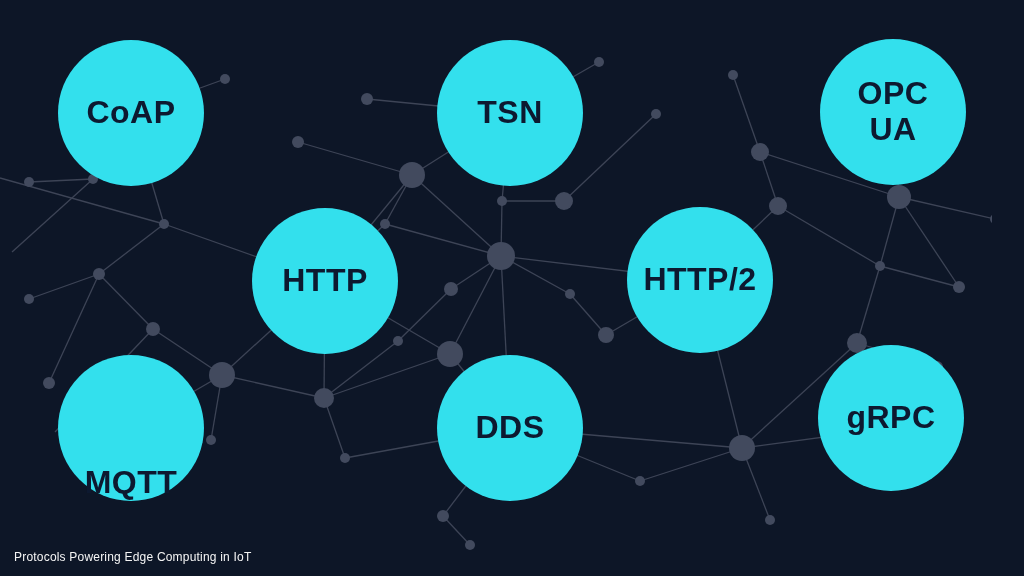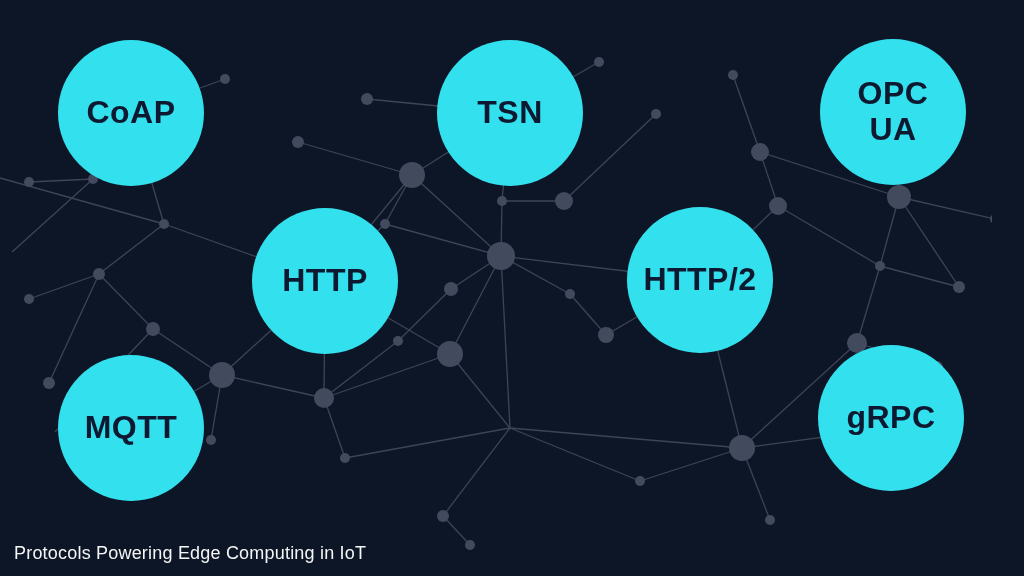--- a/index.html
+++ b/index.html
@@ -43,29 +43,29 @@
     line-height: 1.12;
     white-space: pre-line;
     letter-spacing: 0.5px;
   }
   
   .pos-coap  { left: 58px;  top: 40px;  }
   .pos-tsn   { left: 437px; top: 40px;  }
   .pos-opcua { left: 820px; top: 39px;  }
   .pos-amqp  { left: 252px; top: 208px; }
   .pos-http2 { left: 627px; top: 207px; }
-  .pos-mqtt  { left: 58px;  top: 355px; }
+  .pos-mqtt  { left: 58px;  top: 355px; align-items: flex-end; }
   .pos-dds   { left: 437px; top: 355px; }
   .pos-grpc  { left: 818px; top: 345px; }
   .caption {
     position: absolute;
     left: 14px;
     bottom: 12px;
     color: var(--caption, #f5f5f5);
-    font-size: 18px;
+    font-size: 12px;
     font-weight: 400;
     z-index: 3;
     letter-spacing: 0.2px;
   }
 </style>
 </head>
 <body>
 
 <div class="slide" style="--bg: #0d1627; --bubble: #33e0ed; --bubble-text: #0d1930; --caption: #f5f5f5;">
 
@@ -190,19 +190,22 @@
   </div>
   <div class="bubble pos-amqp">
     <span class="bubble-label">HTTP</span>
   </div>
   <div class="bubble pos-http2">
     <span class="bubble-label">HTTP/2</span>
   </div>
   <div class="bubble pos-mqtt">
     <span class="bubble-label">MQTT</span>
   </div>
+  <div class="bubble pos-dds">
+    <span class="bubble-label">DDS</span>
+  </div>
   <div class="bubble pos-grpc">
     <span class="bubble-label">gRPC</span>
   </div>
 
   <div class="caption">Protocols Powering Edge Computing in IoT</div>
 
 </div>
 
 </body></html>

